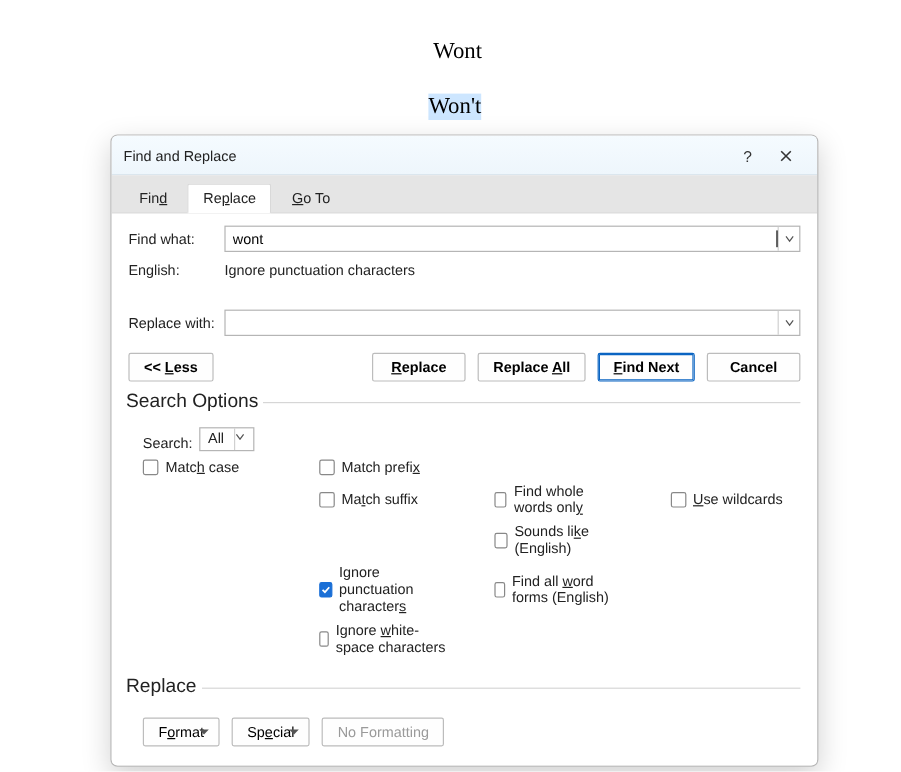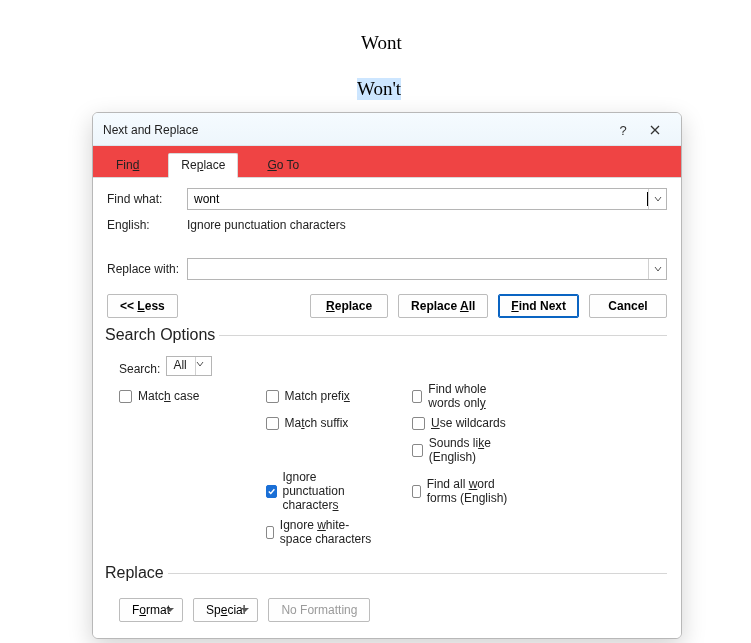--- a/index.html
+++ b/index.html
@@ -39,25 +39,25 @@
     align-items: center;
   }
   .titlebar .t-label { flex: 1; font-size: 12px; }
   .titlebar .ico {
     width: 32px; height: 22px;
     display: flex; align-items: center; justify-content: center;
     font-size: 13px; color: #333;
   }
   .titlebar .close svg { width: 10px; height: 10px; }
   .tabstrip {
-    background: #ef4444;
+    background: #e5e5e5;
     padding: 6px 10px 0 10px;
     border-bottom: 1px solid #d9d9d9;
     display: flex;
-    gap: 16px;
+    gap: 4px;
   }
   .tab {
     padding: 4px 12px 5px 12px;
     font-size: 12px;
     position: relative;
     top: 1px;
     border: 1px solid transparent;
     border-bottom: none;
   }
   .tab .ul { text-decoration: underline; }
@@ -150,21 +150,21 @@
 </style>
 </head>
 <body>
 
 <span class="doc-text" style="left:361px; top:32px;">Wont</span>
 <span class="doc-text sel" style="left:357px; top:78px;">Won't</span>
 
 <div class="dialog">
 
   <div class="titlebar">
-    <span class="t-label">Next and Replace</span>
+    <span class="t-label">Find and Replace</span>
     <span class="ico">?</span>
     <span class="ico close">
       <svg viewBox="0 0 10 10">
           <path d="M1 1 L9 9 M9 1 L1 9" stroke="#333" stroke-width="1.3" fill="none"></path>
         </svg>
     </span>
   </div>
 
   <div class="tabstrip">
     <div class="tab">
@@ -239,27 +239,27 @@
       <div class="optgrid">
         <div class="chk">
           <span class="chkbox"></span>
           <label>Matc<span class="ul">h</span> case</label>
         </div>
         <div class="chk col-right">
           <span class="chkbox"></span>
           <label>Match prefi<span class="ul">x</span></label>
         </div>
 
+        <div class="chk col-right">
+          <span class="chkbox"></span>
+          <label>Ma<span class="ul">t</span>ch suffix</label>
+        </div>
         <div class="chk">
           <span class="chkbox"></span>
           <label>Find whole words onl<span class="ul">y</span></label>
-        </div>
-        <div class="chk col-right">
-          <span class="chkbox"></span>
-          <label>Ma<span class="ul">t</span>ch suffix</label>
         </div>
 
         <div class="chk">
           <span class="chkbox"></span>
           <label><span class="ul">U</span>se wildcards</label>
         </div>
         <div class="col-right"></div>
 
         <div class="chk">
           <span class="chkbox"></span>

